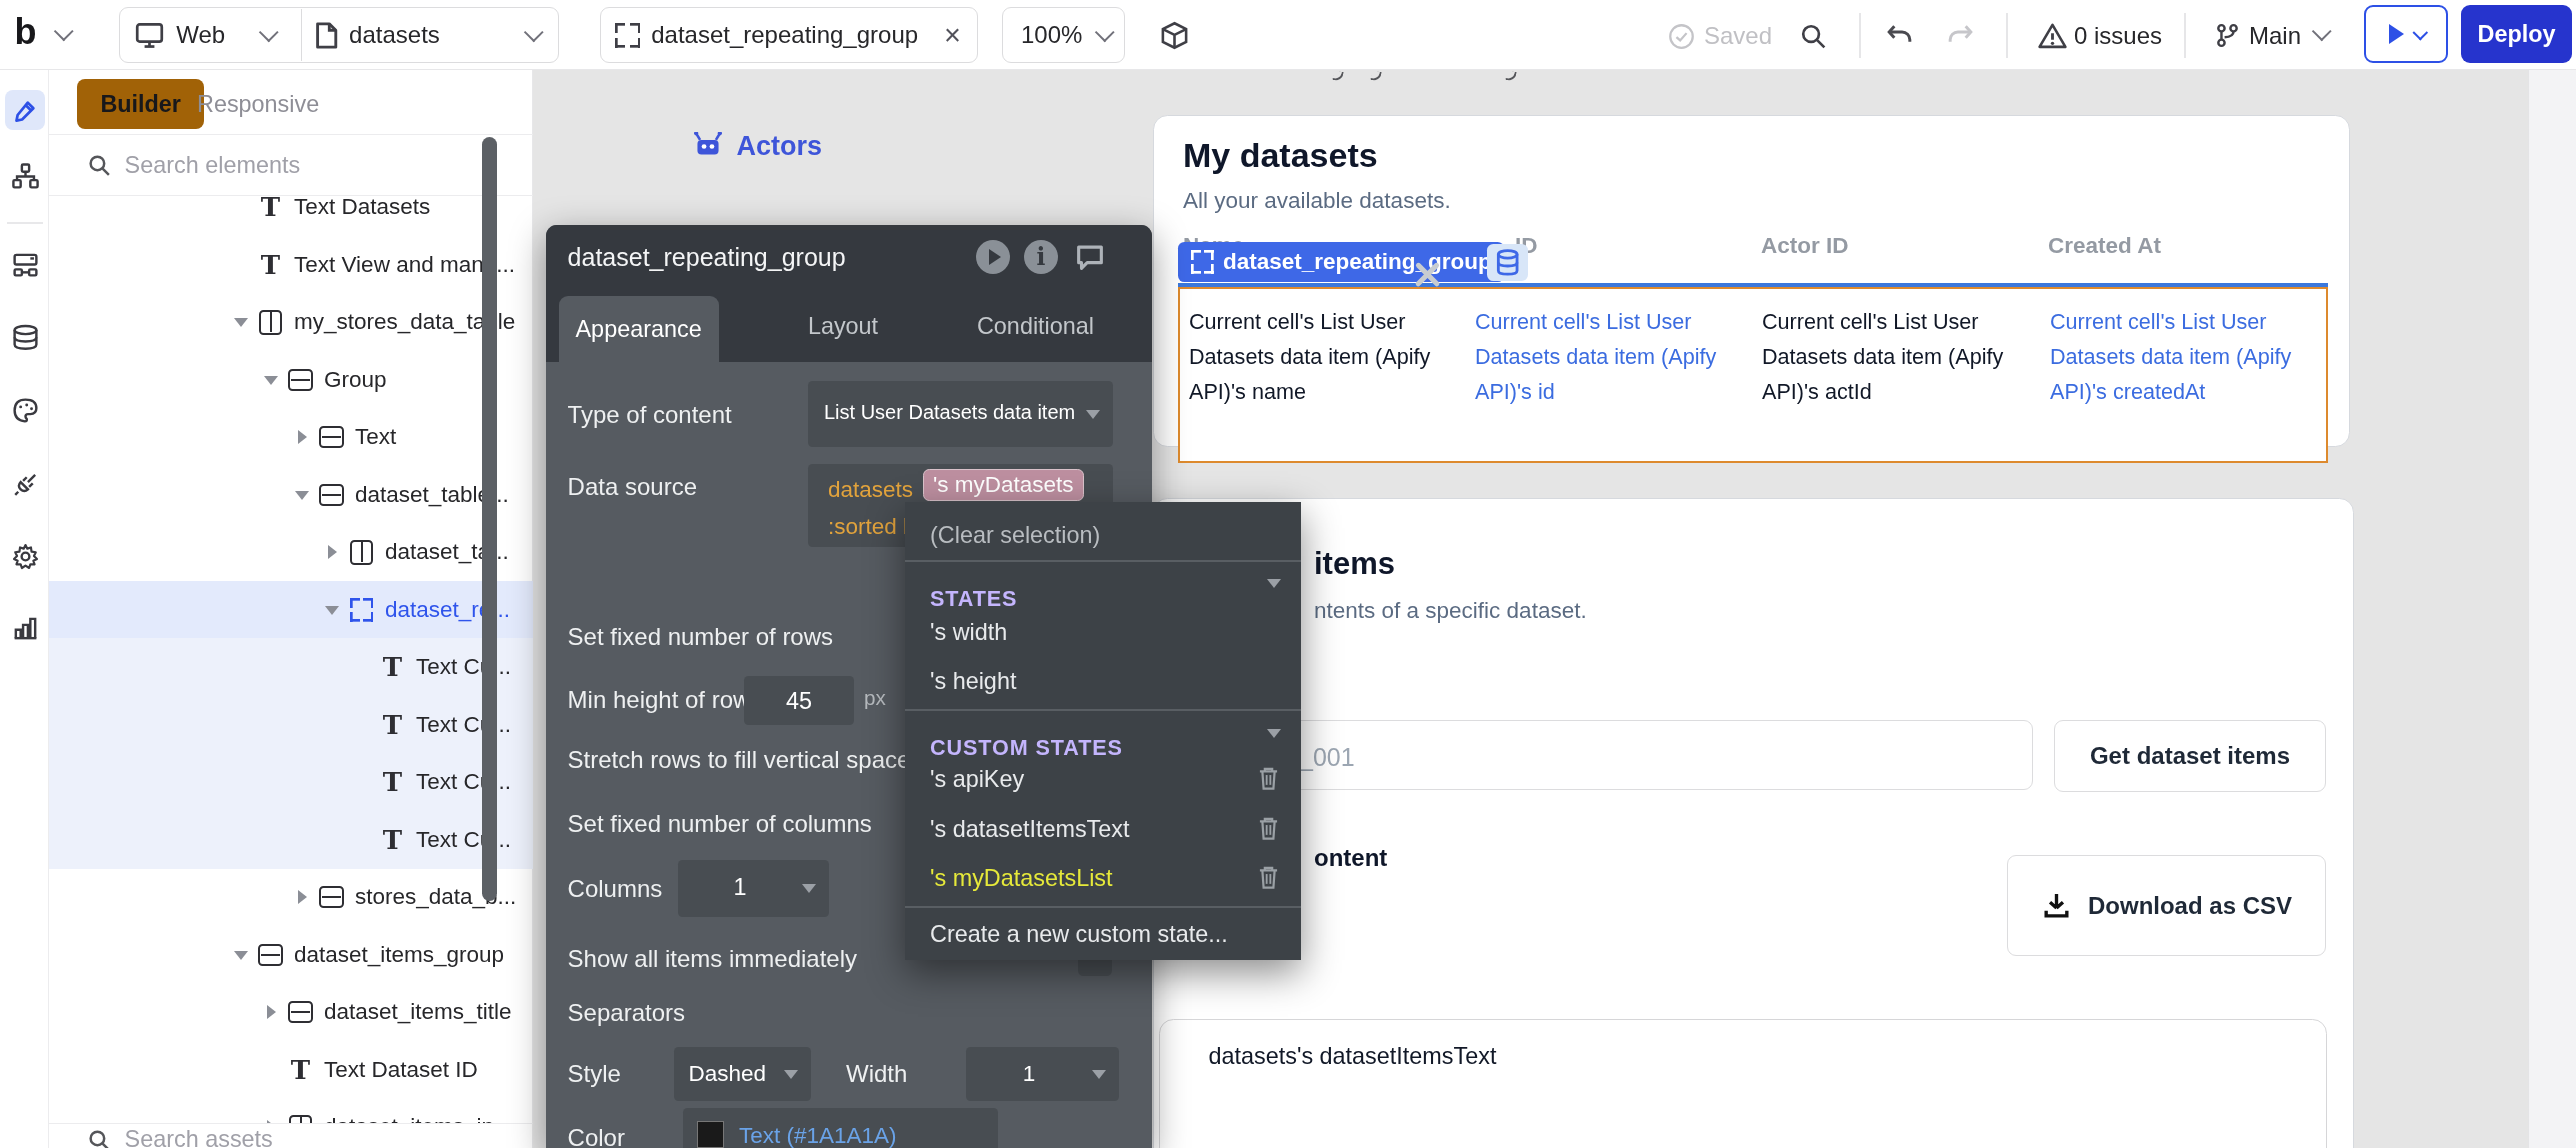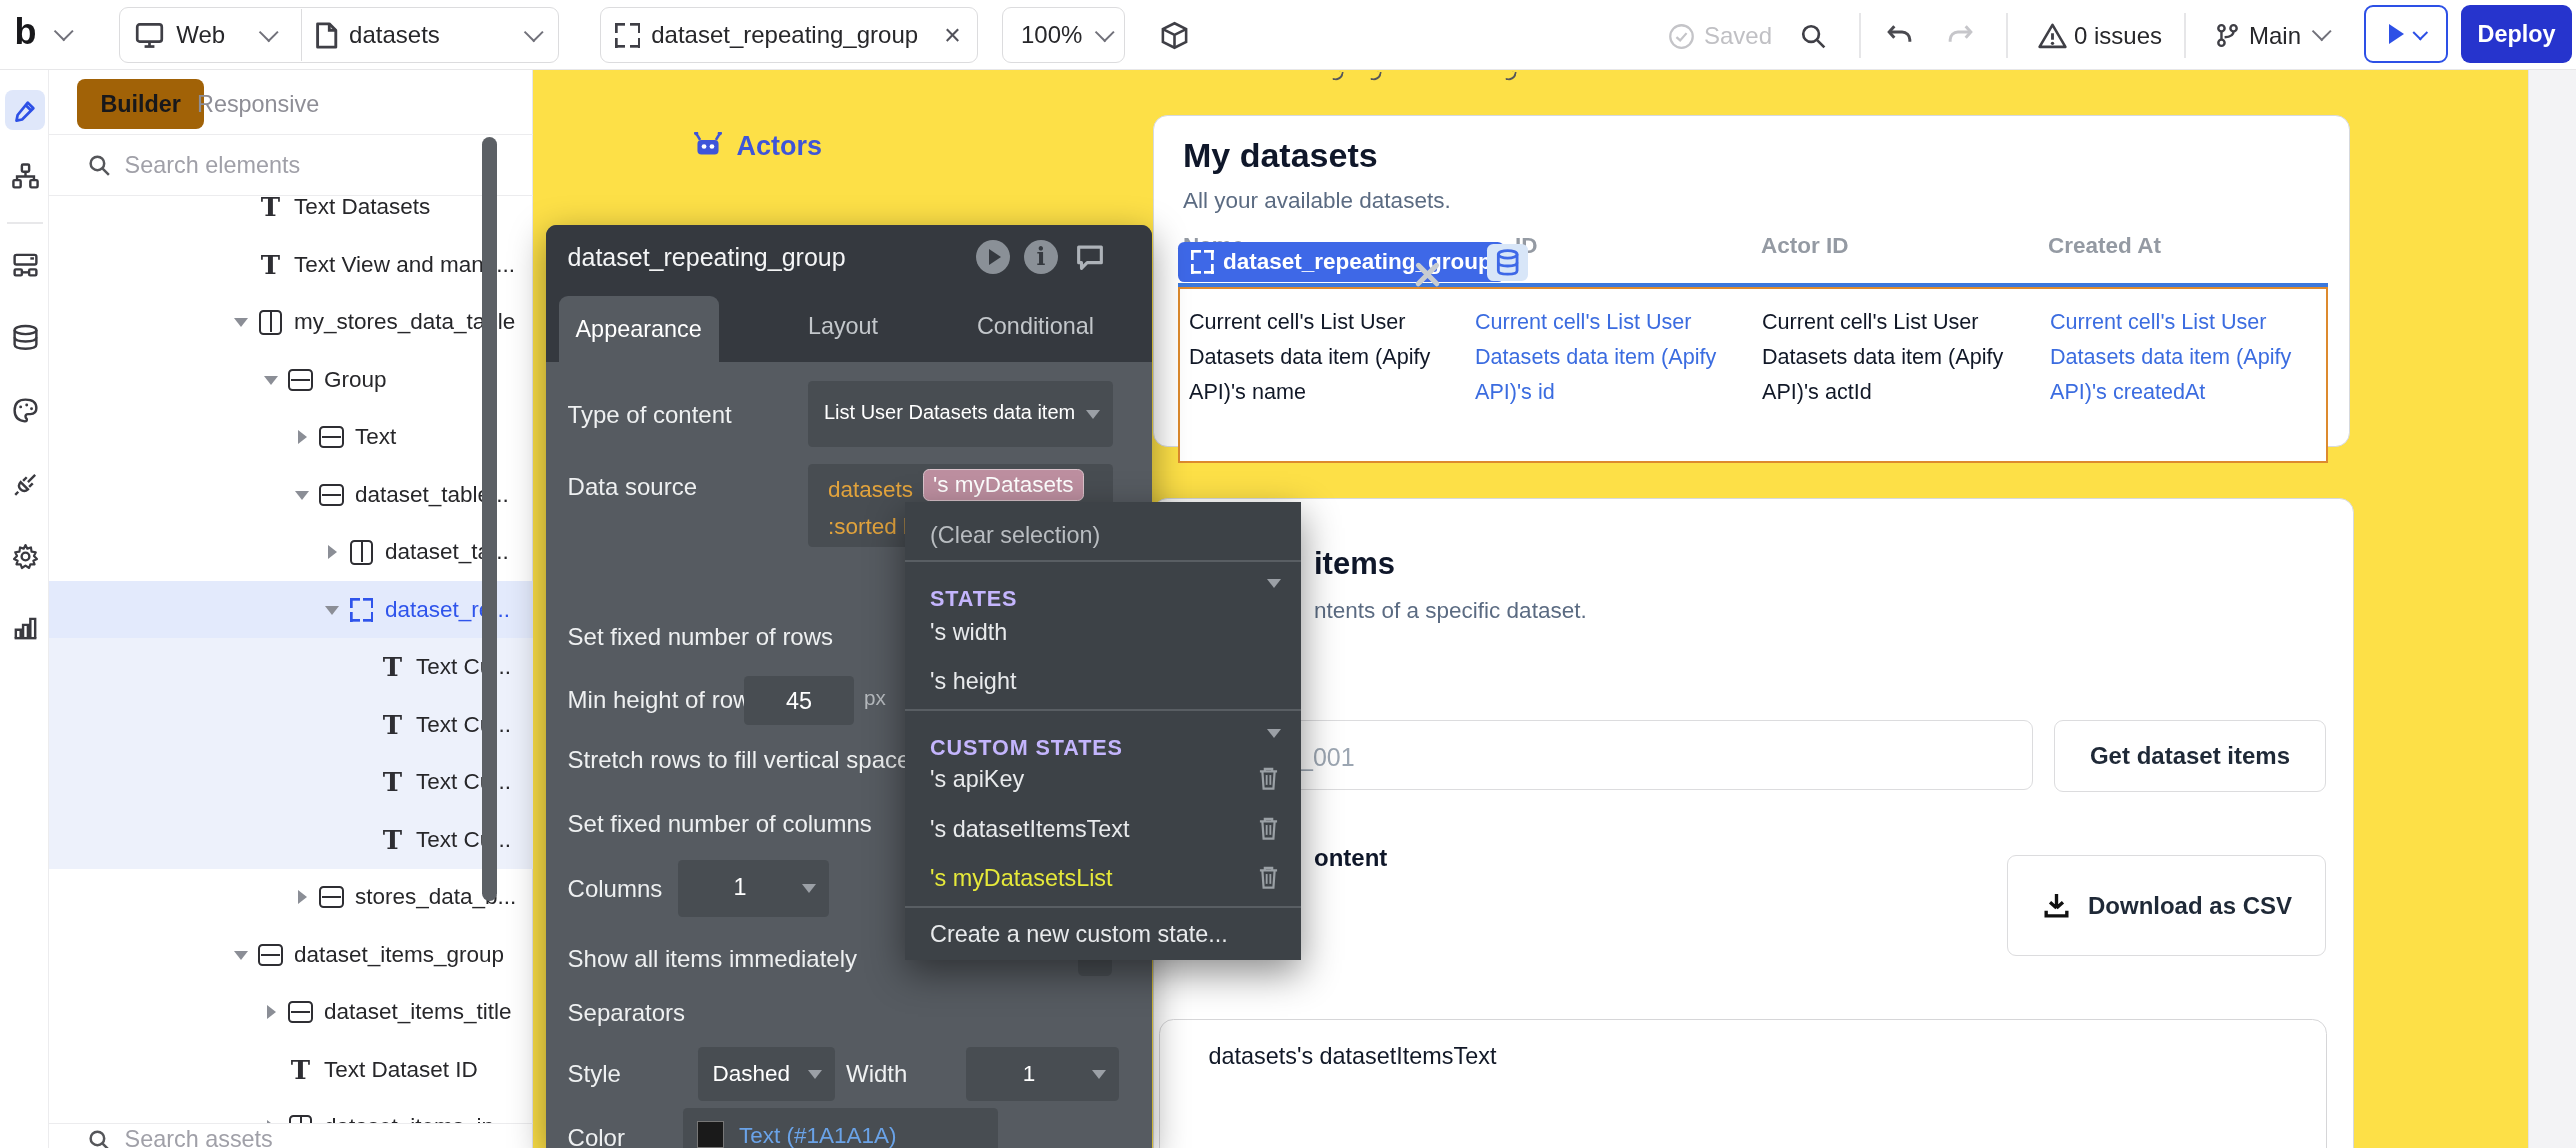--- a/index.html
+++ b/index.html
@@ -70,21 +70,21 @@
   .ic-cols::after { content:''; position:absolute; top:0.9px; bottom:0.9px; left:50%; margin-left:-0.9px; border-left:2.7px solid #2e2e33; }
   .ic-T { font-family:"DejaVu Serif", serif; font-size:26px; font-weight:bold; color:#2e2e33; line-height:1; }
   .lv0 { padding-left:177px; } .lv1 { padding-left:207px; } .lv2 { padding-left:238px; }
   .lv3 { padding-left:268px; } .lv4 { padding-left:299px; }
   .trow.child-hl { background:#edf1fb; }
   .trow.sel { background:#e3eafc; }
   .trow.sel .tlabel { color:#2f54eb; }
   .tree-scrollbar { position:absolute; left:482px; top:137px; width:15.3px; height:764px; background:#5c6065; border-radius:8px; z-index:26; }
 
   
-  .canvas { position:absolute; left:49px; top:70px; width:2479px; height:1079px; background:#fde047; z-index:1; }
+  .canvas { position:absolute; left:49px; top:70px; width:2479px; height:1079px; background:#e5e5e5; z-index:1; }
   .gutter { position:absolute; left:2528px; top:70px; width:48px; height:1079px; background:#f3f3f5; border-left:1.8px solid #e4e4e6; z-index:1; }
   .frag { position:absolute; width:10px; height:10px; border-right:2.7px solid #55565a; border-bottom:2.7px solid #55565a; border-radius:0 0 9px 1.8px; transform:rotate(12deg); }
   .actors { position:absolute; left:643px; top:61px; display:flex; align-items:center; gap:12.6px; }
   .actors-label { font-size:27px; font-weight:bold; color:#3e55d9; }
 
   .card { position:absolute; background:#fff; border:1.8px solid #d6d9de; border-radius:14.4px; }
   .card1 { left:1104px; top:45px; width:1197px; height:332px; }
   .c1-title { position:absolute; left:29px; top:20px; font-size:34px; font-weight:bold; color:#0f172a; }
   .c1-sub { position:absolute; left:29px; top:72px; font-size:22.5px; color:#5b6b82; }
   .col-h { position:absolute; top:117px; font-size:22.5px; font-weight:bold; color:#949aa3; }
@@ -571,21 +571,21 @@
     <span style="position:absolute; left:0; right:27px; top:14.4px; text-align:center; color:#fff; font-size:23.4px;">1</span>
     <span class="f-caret tri-down"></span>
   </div>
 
   <div class="f-label" style="top:720px;">Show all items immediately</div>
   <span class="checkbox" style="left:532px; top:717px;"></span>
 
   <div class="f-label" style="top:774px;">Separators</div>
 
   <div class="f-label" style="top:835px;">Style</div>
-  <div class="f-box" style="left:152px; top:822px; width:137px; height:54px;">
+  <div class="f-box" style="left:128px; top:822px; width:137px; height:54px;">
     <span style="position:absolute; left:14.4px; top:13.5px; color:#fff; font-size:22.5px;">Dashed</span>
     <span class="f-caret tri-down"></span>
   </div>
   <div class="f-label" style="left:300px; top:835px;">Width</div>
   <div class="f-box" style="left:420px; top:822px; width:153px; height:54px;">
     <span style="position:absolute; left:0; right:27px; top:13.5px; text-align:center; color:#fff; font-size:22.5px;">1</span>
     <span class="f-caret tri-down"></span>
   </div>
 
   <div class="f-label" style="top:899px;">Color</div>

